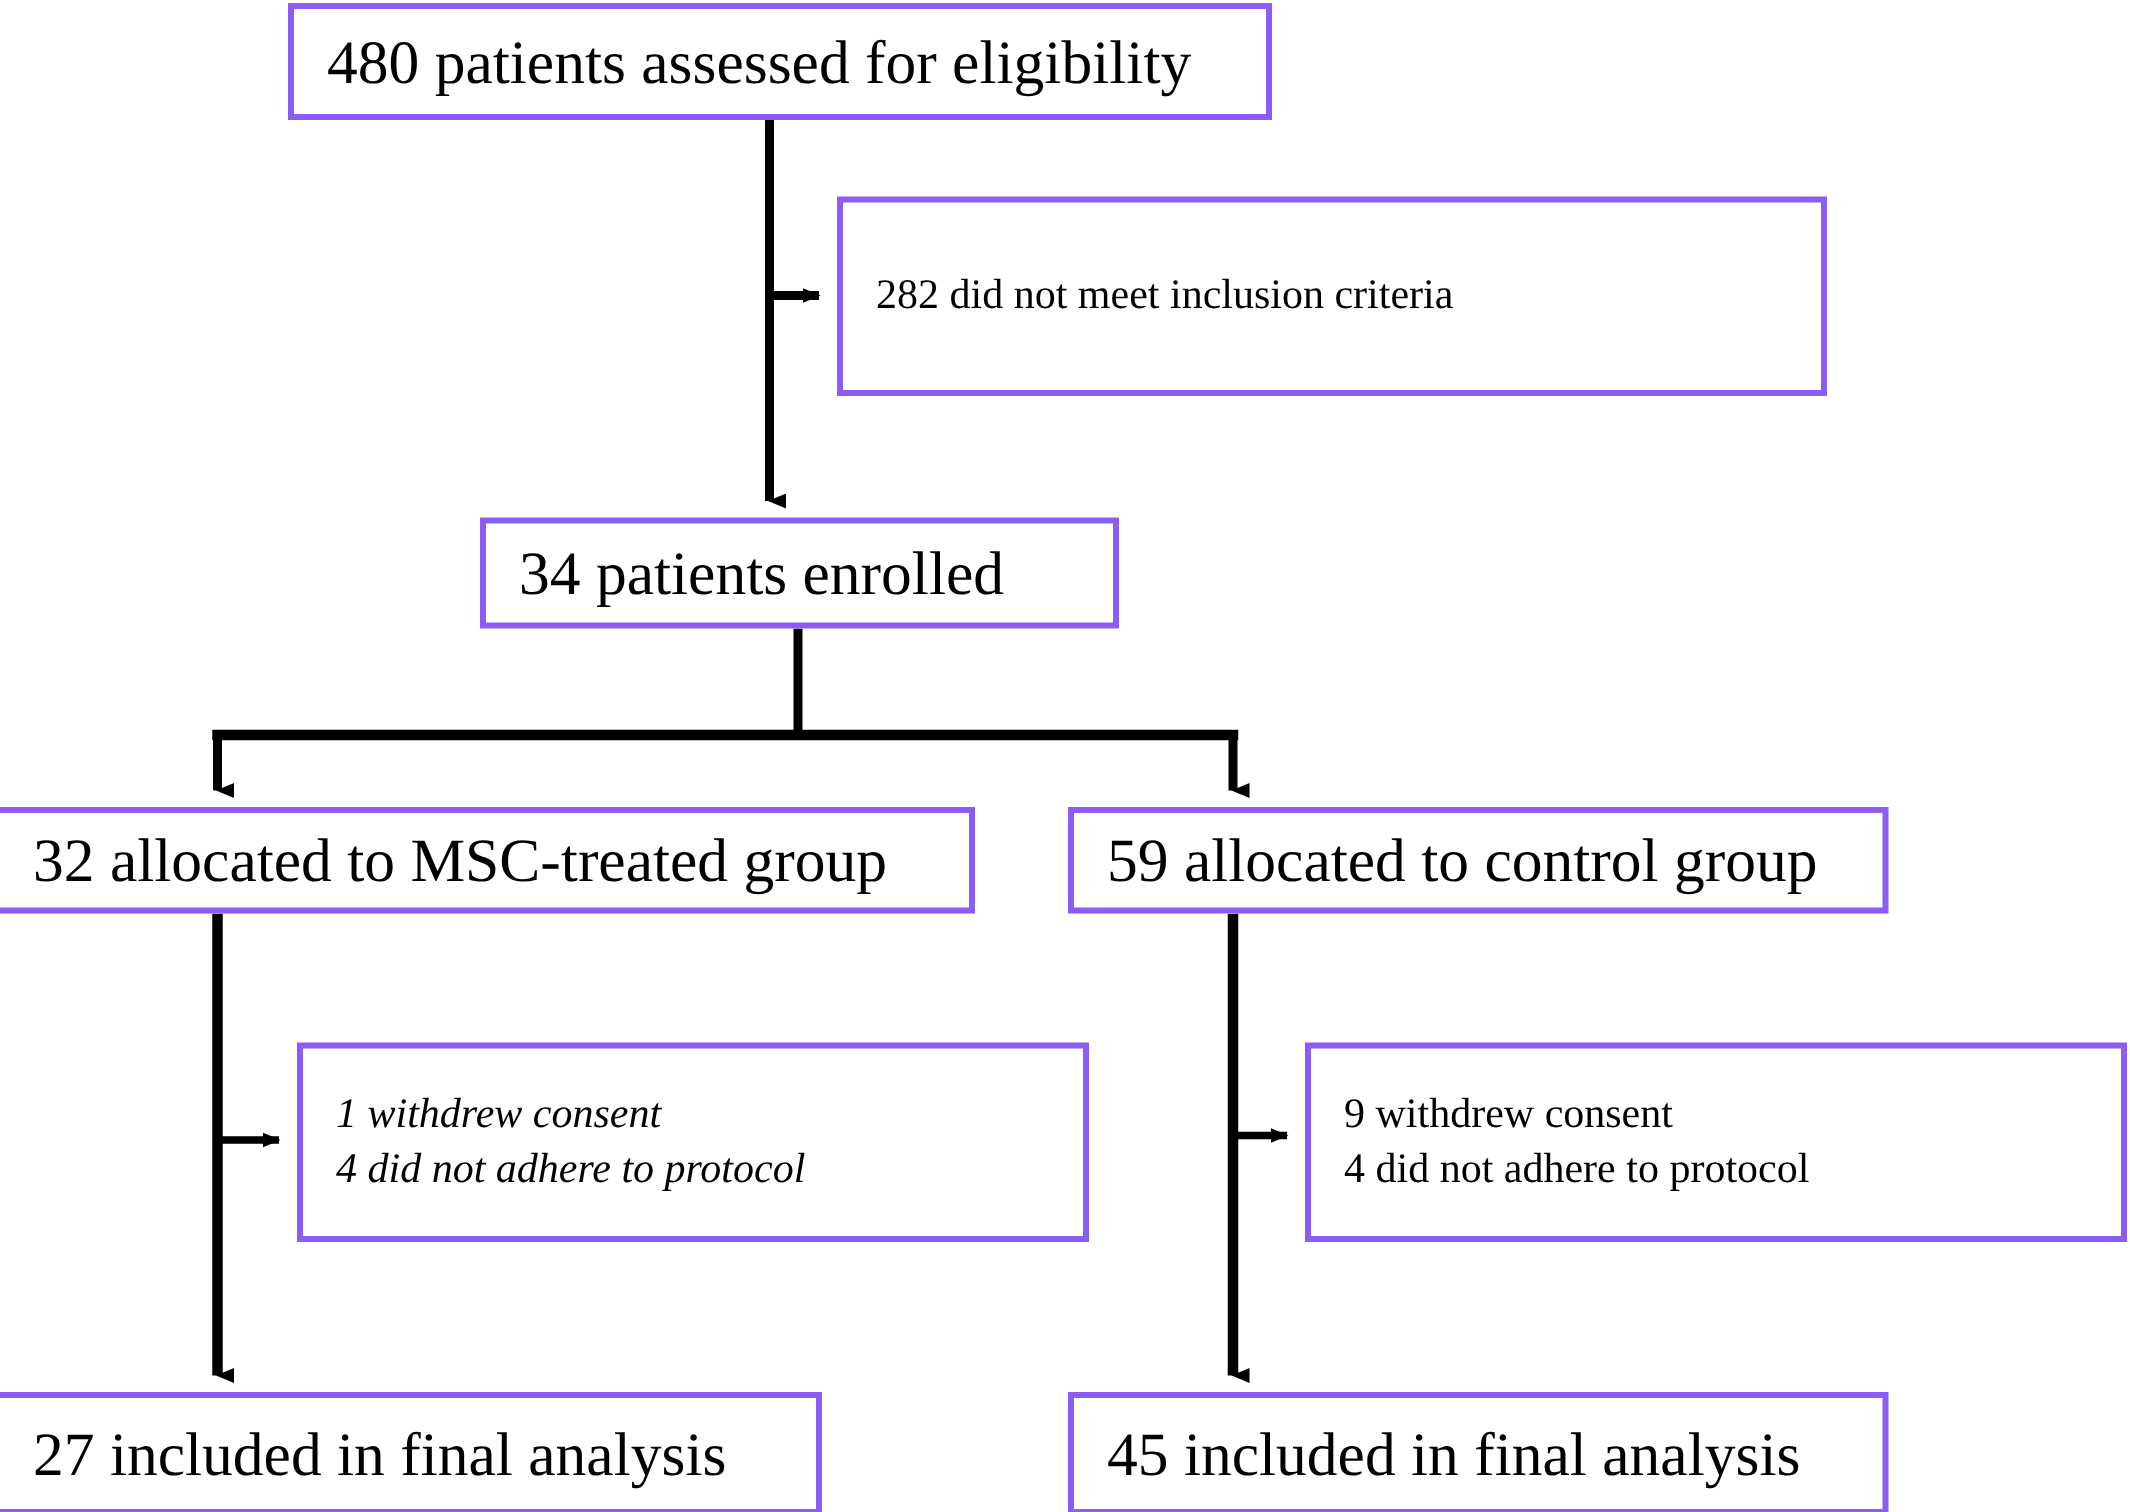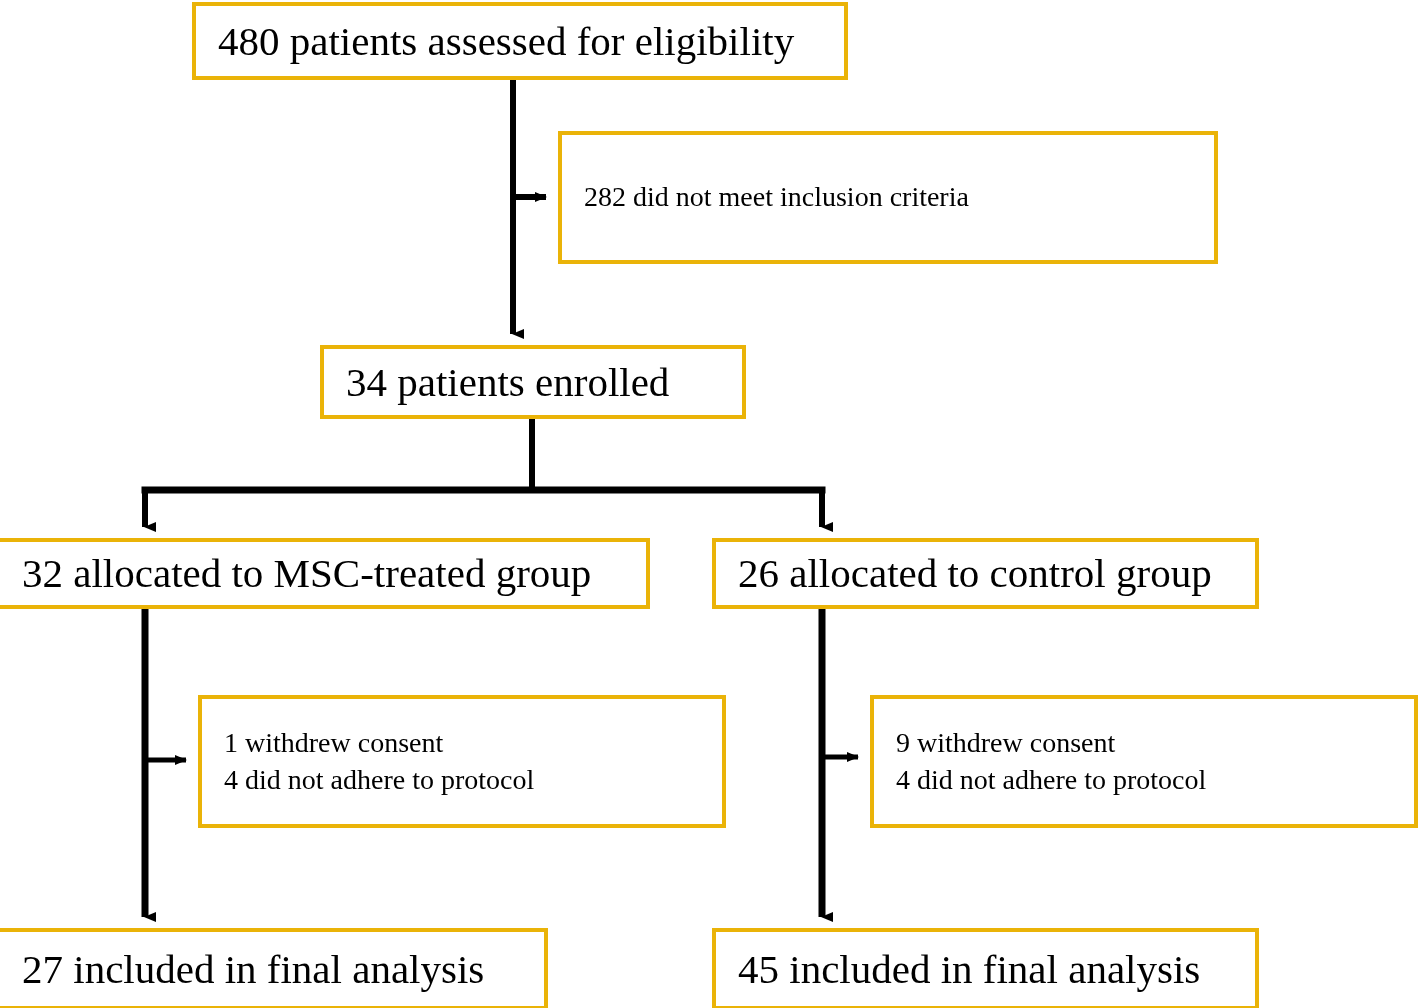--- a/index.html
+++ b/index.html
@@ -12,21 +12,21 @@
     width: 1420px;
     height: 1008px;
     background: #ffffff;
     font-family: "Liberation Serif", "DejaVu Serif", serif;
     color: #000000;
     overflow: hidden;
   }
   .node-box {
     position: absolute;
     box-sizing: border-box;
-    border: 4px solid #eab308;
+    border: 4px solid #8b5cf6;
     background: #ffffff;
     display: flex;
     flex-direction: column;
     justify-content: center;
   }
   .node-line {
     font-size: 28px;
     line-height: 1.32;
     color: #000000;
     white-space: nowrap;
@@ -42,21 +42,21 @@
     width: 1420px;
     height: 1008px;
     pointer-events: none;
   }
   
   #box-assessed   { left: 192px;  top: 2px;   width: 656px;  height: 78px; }
   #box-excluded   { left: 558px;  top: 131px; width: 660px;  height: 133px; }
   #box-enrolled   { left: 320px;  top: 345px; width: 426px;  height: 74px; }
   #box-alloc-msc  { left: -4px;   top: 538px; width: 654px;  height: 71px; }
   #box-alloc-ctrl { left: 712px;  top: 538px; width: 547px;  height: 71px; }
-  #box-wd-msc     { left: 198px;  top: 695px; width: 528px;  height: 133px; }
+  #box-wd-msc     { left: 198px;  top: 695px; width: 528px;  height: 133px; font-style: italic; }
   #box-wd-ctrl    { left: 870px;  top: 695px; width: 548px;  height: 133px; }
   #box-final-msc  { left: -4px;   top: 928px; width: 552px;  height: 82px; }
   #box-final-ctrl { left: 712px;  top: 928px; width: 547px;  height: 82px; }
 </style>
 </head>
 <body>
 
 <div id="diagram-root">
 
   <svg class="connector-layer" viewBox="0 0 1420 1008" width="1420" height="1008" xmlns="http://www.w3.org/2000/svg">
@@ -95,21 +95,21 @@
 
   <div class="node-box single" id="box-enrolled">
     <div class="node-line">34 patients enrolled</div>
   </div>
 
   <div class="node-box single" id="box-alloc-msc">
     <div class="node-line">32 allocated to MSC-treated group</div>
   </div>
 
   <div class="node-box single" id="box-alloc-ctrl">
-    <div class="node-line">26 allocated to control group</div>
+    <div class="node-line">59 allocated to control group</div>
   </div>
 
   <div class="node-box" id="box-wd-msc">
     <div class="node-line">1 withdrew consent</div>
     <div class="node-line">4 did not adhere to protocol</div>
   </div>
 
   <div class="node-box" id="box-wd-ctrl">
     <div class="node-line">9 withdrew consent</div>
     <div class="node-line">4 did not adhere to protocol</div>

